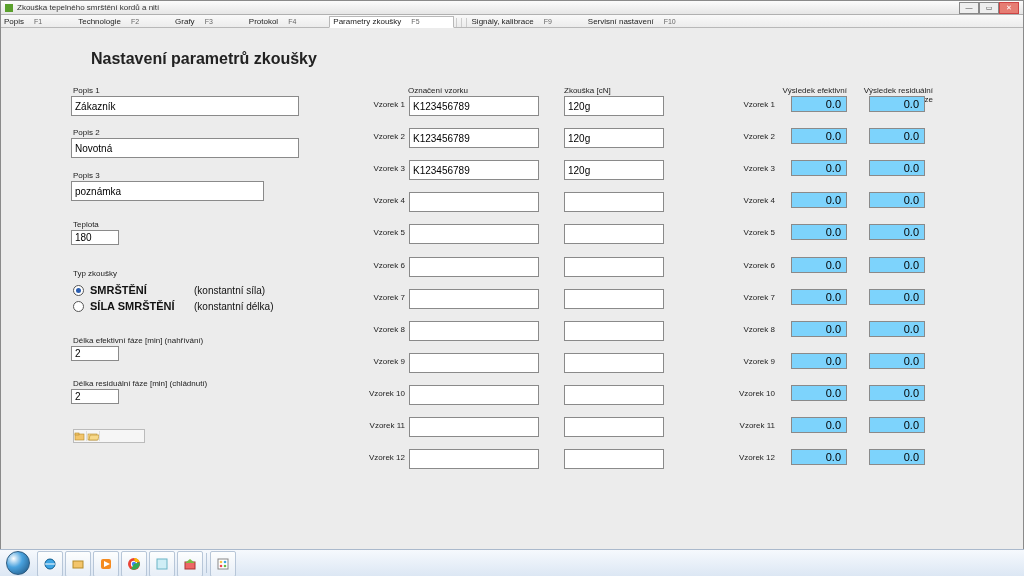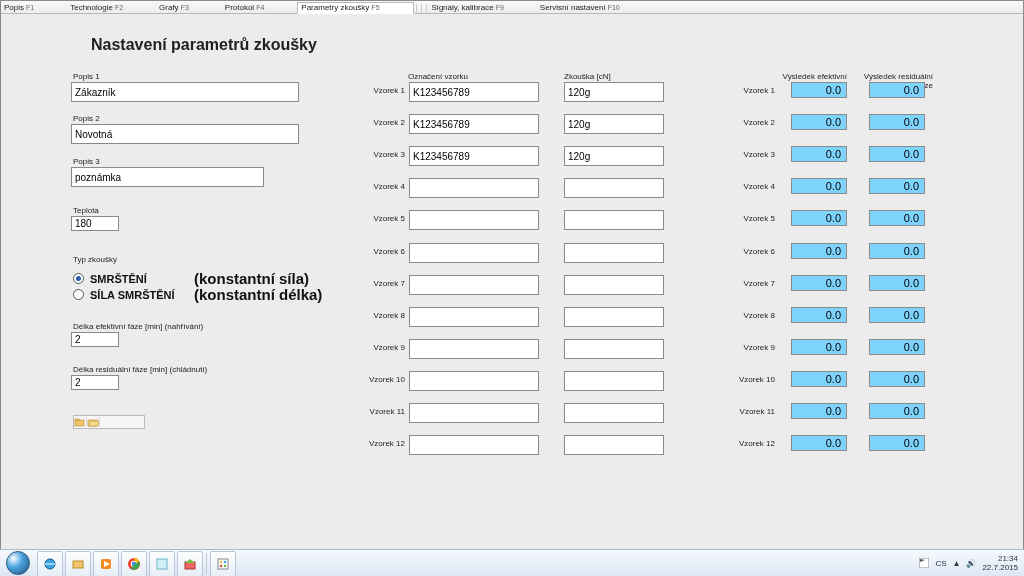--- a/index.html
+++ b/index.html
@@ -5,50 +5,59 @@
 html,body{margin:0;padding:0;width:1024px;height:576px;overflow:hidden;font-family:"Segoe UI",Tahoma,Arial,sans-serif;font-size:10px;background:#d9e4f1}
 .desktop{width:1024px;height:576px;position:relative;background:linear-gradient(to bottom,#c9dcf2 0%,#e6f0fb 60%,#f3f8fd 100%)}
 .app-window{position:absolute;top:0;left:0;right:0;bottom:26px;background:#ececec;border:1px solid #8a8a8a;display:flex;flex-direction:column}
 .titlebar{height:13px;background:linear-gradient(#fcfcfc,#e6e6e6);display:flex;align-items:center;padding:0 4px;border-bottom:1px solid #b0b0b0;gap:4px}
 .titlebar .app-icon{width:8px;height:8px;background:#5aa02c;display:inline-block}
 .titlebar .title-text{font-size:8px;color:#333;flex:1}
 .titlebar .winbtns{display:flex;gap:0}
 .titlebar .wb{width:18px;height:10px;border:1px solid #888;background:#eee;display:flex;align-items:center;justify-content:center;font-size:7px;line-height:7px;color:#444}
 .titlebar .wb.close{background:#e67d73;border-color:#c44;color:#fff}
 .menubar{height:12px;background:linear-gradient(#f9f9f9,#ececec);display:flex;align-items:flex-end;border-bottom:1px solid #b8b8b8;font-size:8px;color:#222}
-.menubar .mi{padding:0 3px 1px 3px;display:flex;align-items:baseline;gap:2px}
+.menubar .mi{padding:0 3px 1px 3px;display:flex;align-items:baseline;gap:10px}
 .menubar .fk{font-size:7px;color:#666;margin-right:30px}
 .menubar .mi.active{background:#fff;border:1px solid #b8b8b8;border-bottom:1px solid #fff;margin-bottom:-1px}
 .menubar .vline{width:1px;height:9px;background:#ccc;margin:0 2px}
 .client{flex:1;position:relative;background:#ececec}
 h1.page-title{position:absolute;left:90px;top:22px;margin:0;font-size:16px;font-weight:700;color:#222}
 .lbl{position:absolute;font-size:8px;color:#222}
 .inp{position:absolute;height:16px;border:1px solid #8a8a8a;background:#fff;font-size:10px;padding:9px 3px;box-sizing:border-box}
 .res{position:absolute;height:16px;width:56px;border:1px solid #8a8a8a;background:#7dd3fc;box-sizing:border-box;text-align:right;padding:0 5px;font-size:11px;line-height:14px}
 .radio-row{position:absolute;display:flex;align-items:center;gap:6px}
 .radio{width:9px;height:9px;border-radius:50%;border:1px solid #555;display:inline-flex;align-items:center;justify-content:center;background:#fff}
 .radio.sel::after{content:"";width:5px;height:5px;border-radius:50%;background:#2a5db0}
 .rlabel{font-size:11px;font-weight:700;color:#111}
-.rsub{font-size:15px;color:#111;font-weight:700}
+.rsub{font-size:10px;color:#111;font-weight:400}
 .small-inp{position:absolute;height:15px;width:48px;border:1px solid #8a8a8a;background:#fff;font-size:10px;padding:0 3px;box-sizing:border-box}
 .iconbar{position:absolute;display:flex;align-items:center;border:1px solid #bbb;background:#f6f6f6;height:12px}
 .iconbar .ic{width:12px;height:10px;border-right:1px solid #ddd;display:inline-block}
 .taskbar{position:absolute;bottom:0;left:0;right:0;height:26px;background:linear-gradient(#f6f9fd,#dce7f4);border-top:1px solid #aab9cc;display:flex;align-items:stretch}
 .taskbar .start{width:36px;display:flex;align-items:center;justify-content:center}
 .orb{width:22px;height:22px;border-radius:50%;background:radial-gradient(circle at 30% 30%,#fff,#4aa3df 40%,#1c4f7a 100%);border:1px solid #2d5b80}
 .tbtn{width:24px;height:24px;margin:1px 1px;border:1px solid #b7c6d8;background:linear-gradient(#fdfefe,#e7eef7);border-radius:2px;display:flex;align-items:center;justify-content:center}
 .taskbar .tray{margin-left:auto;display:flex;align-items:center;gap:6px;padding:0 6px;font-size:8px;color:#234}
 .vsep{width:1px;background:#b7c6d8;margin:3px 2px}
 svg{display:block}
 </style>
 </head>
 <body>
 
 <div class="desktop">
   <div class="app-window">
+    <div class="titlebar">
+      <span class="app-icon"></span>
+      <span class="title-text">Zkouška tepelného smrštění kordů a nití</span>
+      <span class="winbtns">
+        <span class="wb">—</span>
+        <span class="wb">▭</span>
+        <span class="wb close">✕</span>
+      </span>
+    </div>
     <div class="menubar" id="menubar">
         <span class="mi">
           <span>Popis</span>
           <span class="fk">F1</span>
         </span>
         <span class="mi">
           <span>Technologie</span>
           <span class="fk">F2</span>
         </span>
         <span class="mi">
@@ -244,29 +253,14 @@
     <div class="vsep"></div>
     <div class="tbtn">
         <svg width="14" height="14">
           <rect x="2" y="2" width="10" height="10" fill="#fff" stroke="#888"></rect>
           <circle cx="5" cy="5" r="1.3" fill="#f4c242"></circle>
           <circle cx="9" cy="5" r="1.3" fill="#3da5e4"></circle>
           <circle cx="5" cy="9" r="1.3" fill="#e45"></circle>
           <circle cx="9" cy="9" r="1.3" fill="#6b4"></circle>
         </svg>
       </div>
-    <div class="tray">
-      <span>
-          <svg width="10" height="10">
-            <rect width="10" height="10" fill="#fff" stroke="#888"></rect>
-            <polygon points="1,1 6,2 1,4" fill="#555"></polygon>
-          </svg>
-        </span>
-      <span>CS</span>
-      <span>▲</span>
-      <span>🔊</span>
-      <span style="text-align:right">
-        <div>21:34</div>
-        <div>22.7.2015</div>
-      </span>
-    </div>
   </div>
 </div>
 
 </body></html>

